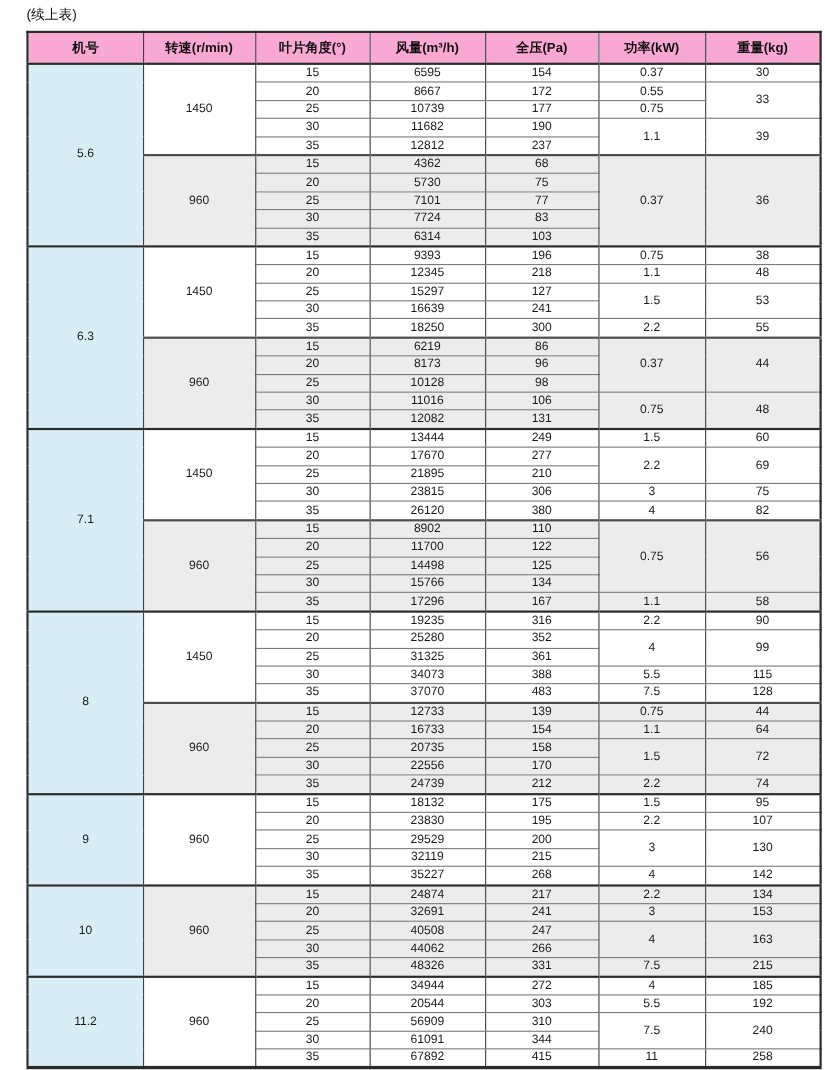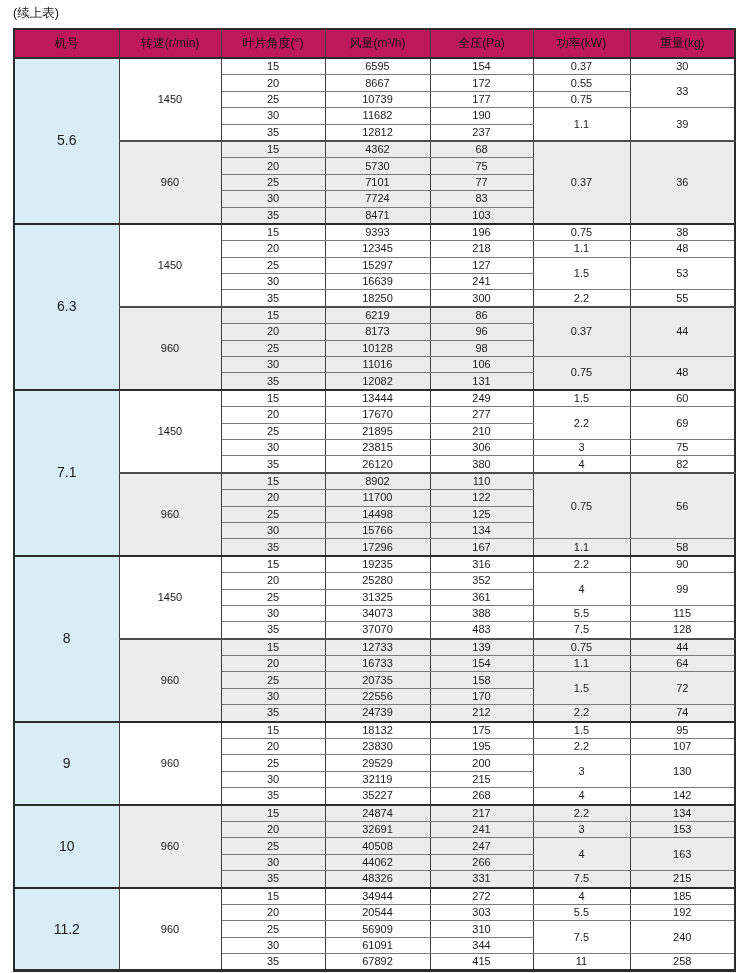--- a/index.html
+++ b/index.html
@@ -1,39 +1,39 @@
 <!DOCTYPE html>
 <html><head>
 <meta charset="utf-8">
 <style>
   html,body{margin:0;padding:0;}
   body{
     width:750px;height:973px;background:#ffffff;
     font-family:"Liberation Sans","DejaVu Sans",sans-serif;
     color:#1a1a1a;
   }
-  .page{padding:3px 14px 0 13px;}
+  .page{padding:3px 14px 0 24px;}
   .note{font-size:12.5px;line-height:18px;margin:1px 0 6px 0;color:#111;}
   table.spec{
     border-collapse:collapse;table-layout:fixed;width:721px;
     border:2px solid #2b2b2b;border-bottom-width:3px;
   }
   .spec th,.spec td{
     border:1px solid #7a7a7a;
     border-left-color:#3f3f3f;border-right-color:#3f3f3f;
     text-align:center;vertical-align:middle;padding:0;
     overflow:hidden;white-space:nowrap;
   }
   .spec th{
-    height:27px;font-size:12px;font-weight:normal;background:#be185d;
+    height:27px;font-size:12px;font-weight:bold;background:#f9a8d4;
     border-bottom:2px solid #2b2b2b;color:#111;
   }
   .spec td{height:15.4px;font-size:11px;line-height:15px;background:#ffffff;}
   .spec tr.shade td{background:#ececec;}
-  .spec td.machine-cell{background:#d9edf7 !important;font-size:14px;}
+  .spec td.machine-cell{background:#d9edf7 !important;font-size:11px;}
   .spec tr.machine-start td{border-top:2px solid #2b2b2b;}
   .spec tr.group-start td{border-top:2px solid #4d4d4d;}
   col.c1{width:105px}col.c2{width:102px}col.c3{width:104px}
   col.c4{width:105px}col.c5{width:103px}col.c6{width:97px}col.c7{width:105px}
 </style>
 </head>
 <body>
 
 <div class="page">
   <div class="note">(续上表)</div>
@@ -111,21 +111,21 @@
           <td class="flow-cell">7101</td>
           <td class="pressure-cell">77</td>
         </tr>
         <tr class="shade">
           <td class="angle-cell">30</td>
           <td class="flow-cell">7724</td>
           <td class="pressure-cell">83</td>
         </tr>
         <tr class="shade">
           <td class="angle-cell">35</td>
-          <td class="flow-cell">8471</td>
+          <td class="flow-cell">6314</td>
           <td class="pressure-cell">103</td>
         </tr>
         <tr class="machine-start">
           <td rowspan="10" class="machine-cell">6.3</td>
           <td rowspan="5" class="speed-cell">1450</td>
           <td class="angle-cell">15</td>
           <td class="flow-cell">9393</td>
           <td class="pressure-cell">196</td>
           <td class="power-cell">0.75</td>
           <td class="weight-cell">38</td>

